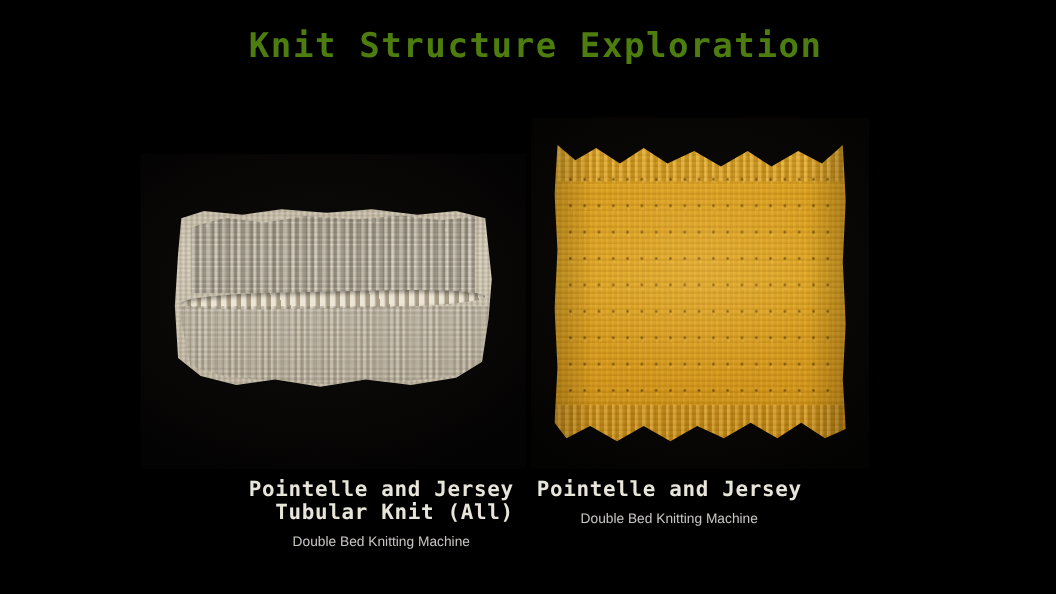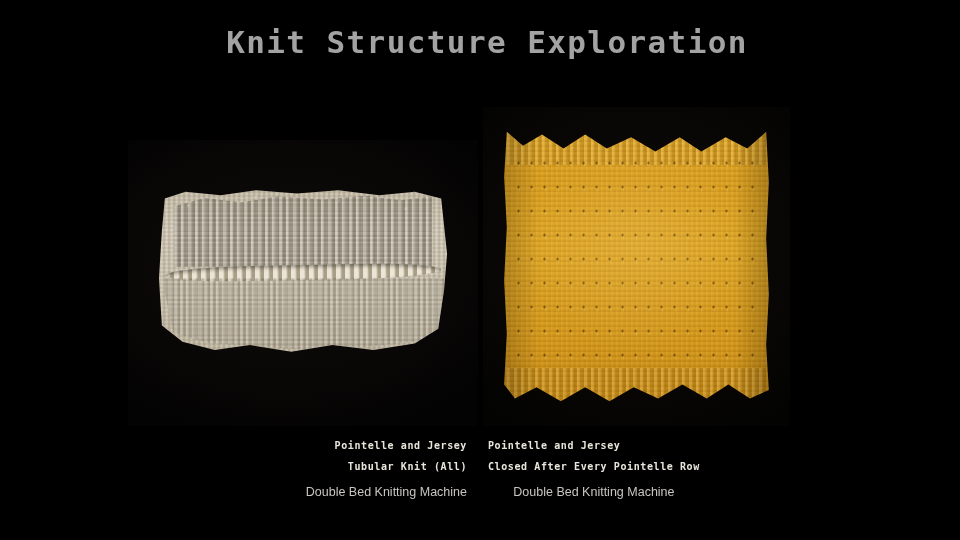--- a/index.html
+++ b/index.html
@@ -12,21 +12,21 @@
   .slide{position:absolute;inset:0;}
 
   
   .title{
     position:absolute;left:14px;right:0;top:24px;
     text-align:center;
     font-family:"DejaVu Sans Mono","Liberation Mono",monospace;
     font-weight:700;
     font-size:31px;
     letter-spacing:1.4px;
-    color:#a3a3a3;
+    color:#4d7c0f;
     white-space:nowrap;
   }
 
   
   .panel{position:absolute;overflow:hidden;background:#050403;}
   .panel.left{left:128px;top:140px;width:350px;height:286px;
     background:
       radial-gradient(ellipse 70% 60% at 46% 45%, #151210 0%, #0b0908 45%, #040303 100%),
       #050404;
   }
@@ -184,21 +184,21 @@
       radial-gradient(ellipse 60% 55% at 50% 42%, rgba(255,215,130,.16) 0%, rgba(0,0,0,0) 70%),
       linear-gradient(90deg, rgba(0,0,0,.20) 0%, rgba(0,0,0,0) 14%, rgba(0,0,0,0) 86%, rgba(0,0,0,.22) 100%);
     pointer-events:none;
   }
 
   
   .caption{position:absolute;}
   .caption .cap-line{
     font-family:"DejaVu Sans Mono","Liberation Mono",monospace;
     font-weight:700;
-    font-size:10px;
+    font-size:19px;
     letter-spacing:.6px;
     color:#e8e5da;
     line-height:21px;
     white-space:nowrap;
   }
   .caption .cap-sub{
     font-family:"Liberation Sans","DejaVu Sans",sans-serif;
     font-weight:400;
     font-size:12.5px;
     color:#c8c6c0;
@@ -241,17 +241,16 @@
   </div>
 
   <div class="caption left">
     <div class="cap-line">Pointelle and Jersey</div>
     <div class="cap-line">Tubular Knit (All)</div>
     <div class="cap-sub">Double Bed Knitting Machine</div>
   </div>
 
   <div class="caption right">
     <div class="cap-line">Pointelle and Jersey</div>
-    <div class="cap-line">Closed After Every Pointelle Row</div>
     <div class="cap-sub">Double Bed Knitting Machine</div>
   </div>
 
 </div>
 
 </body></html>

